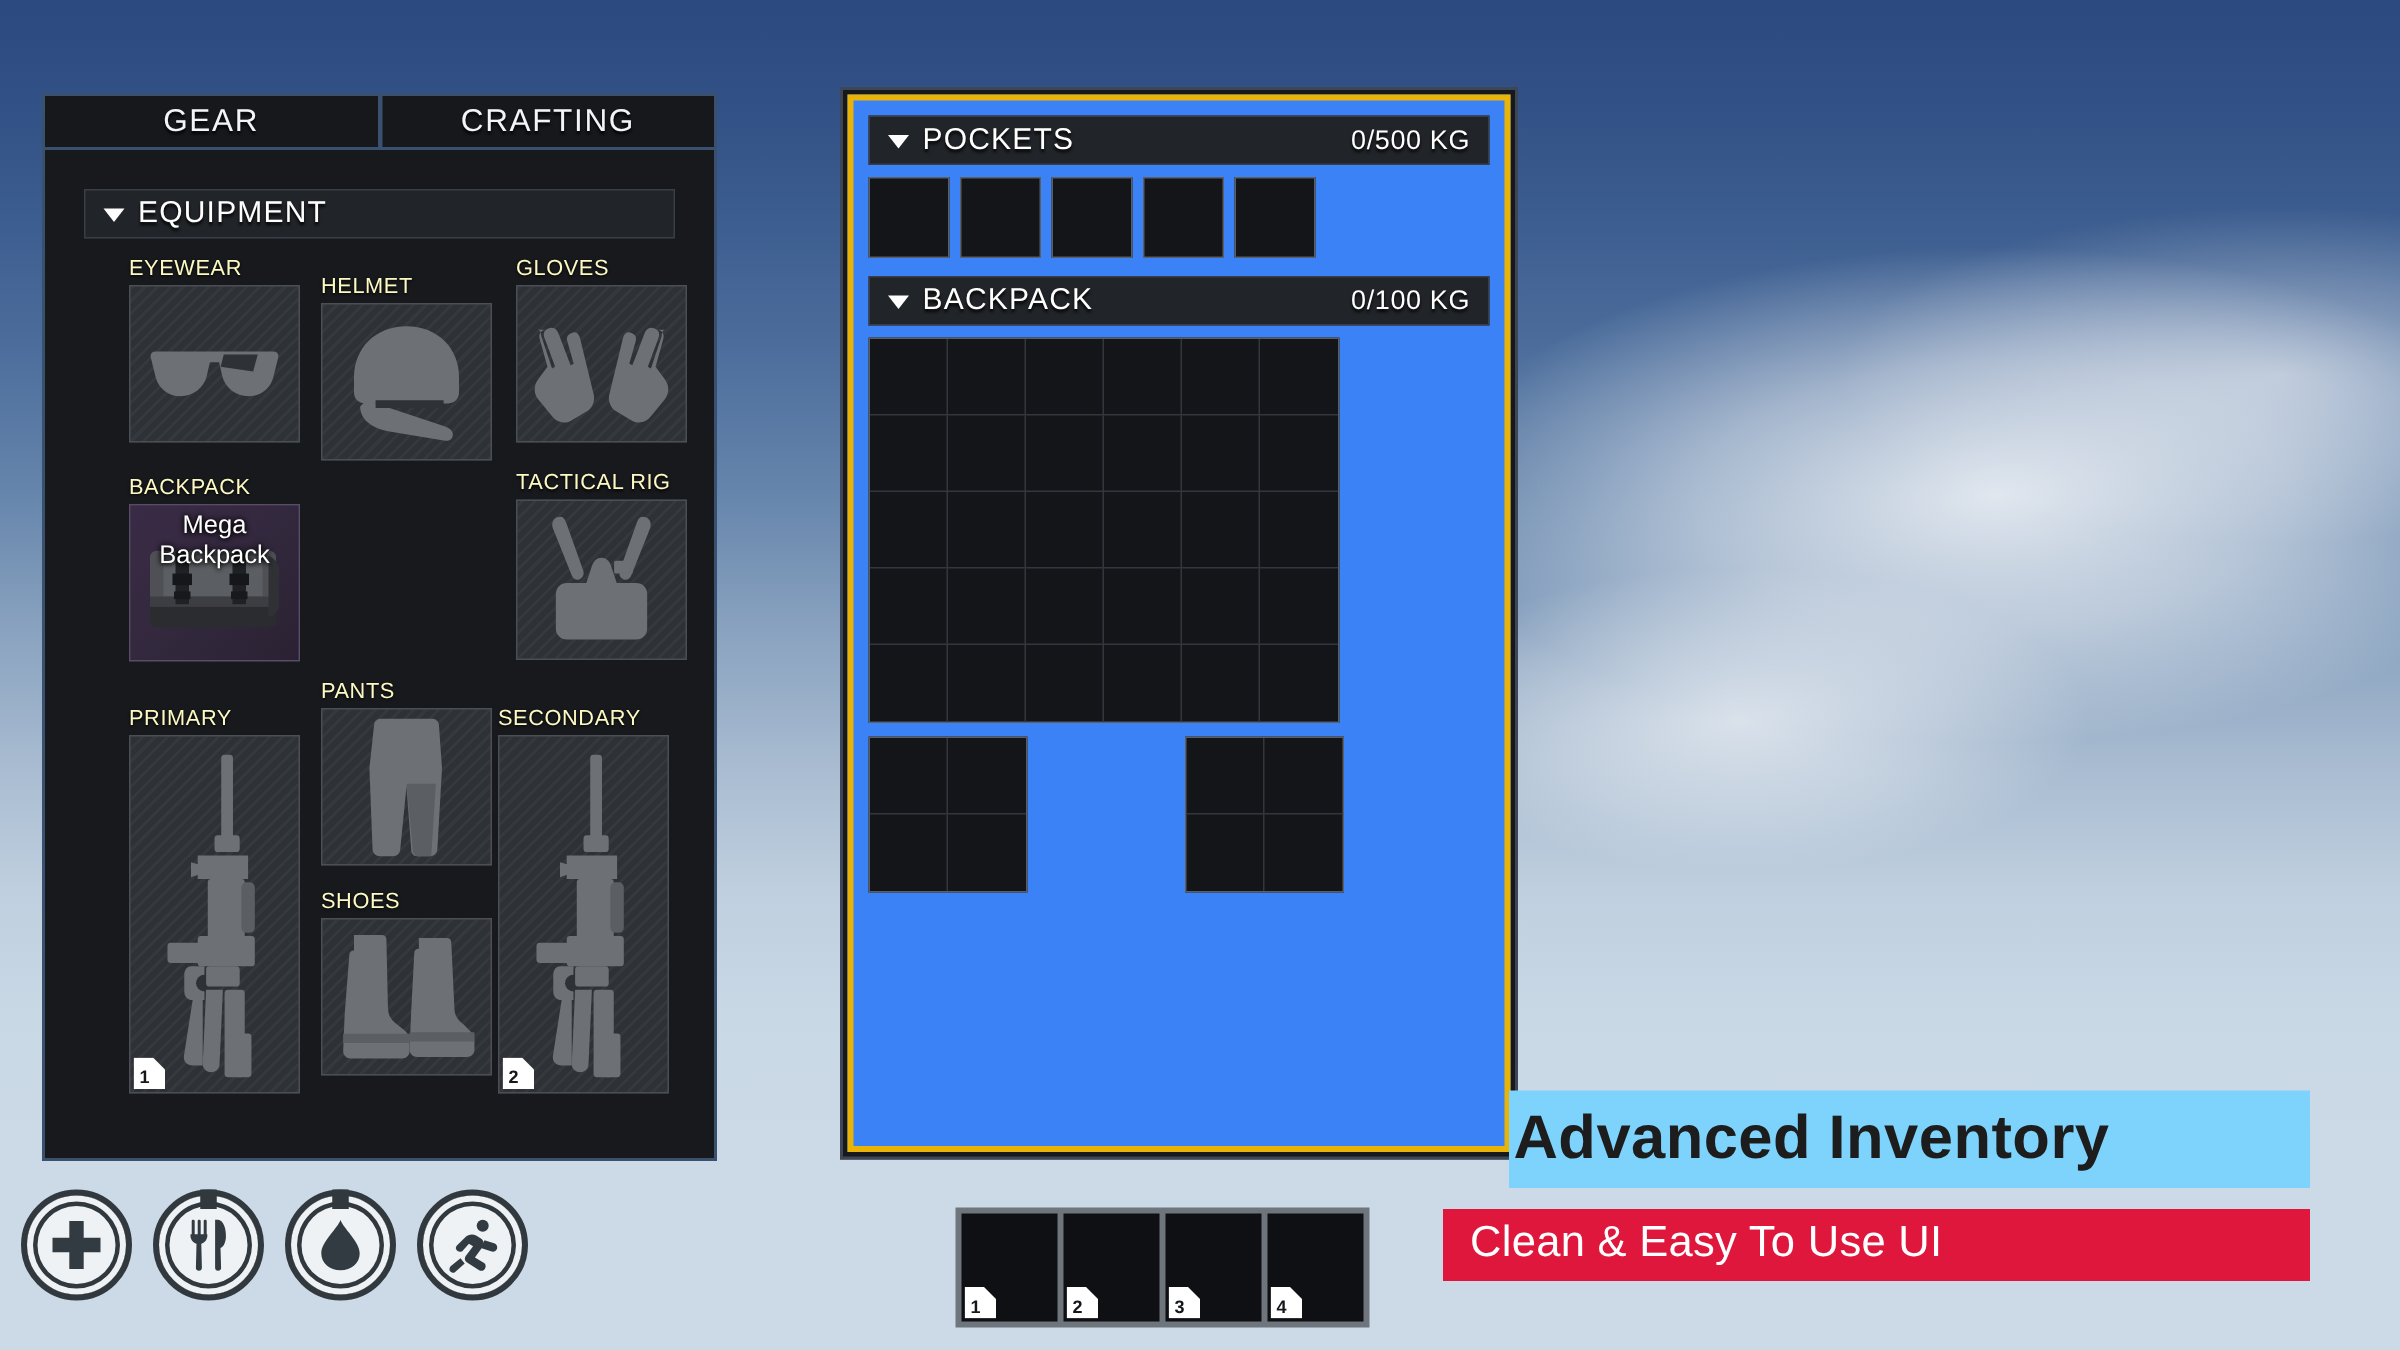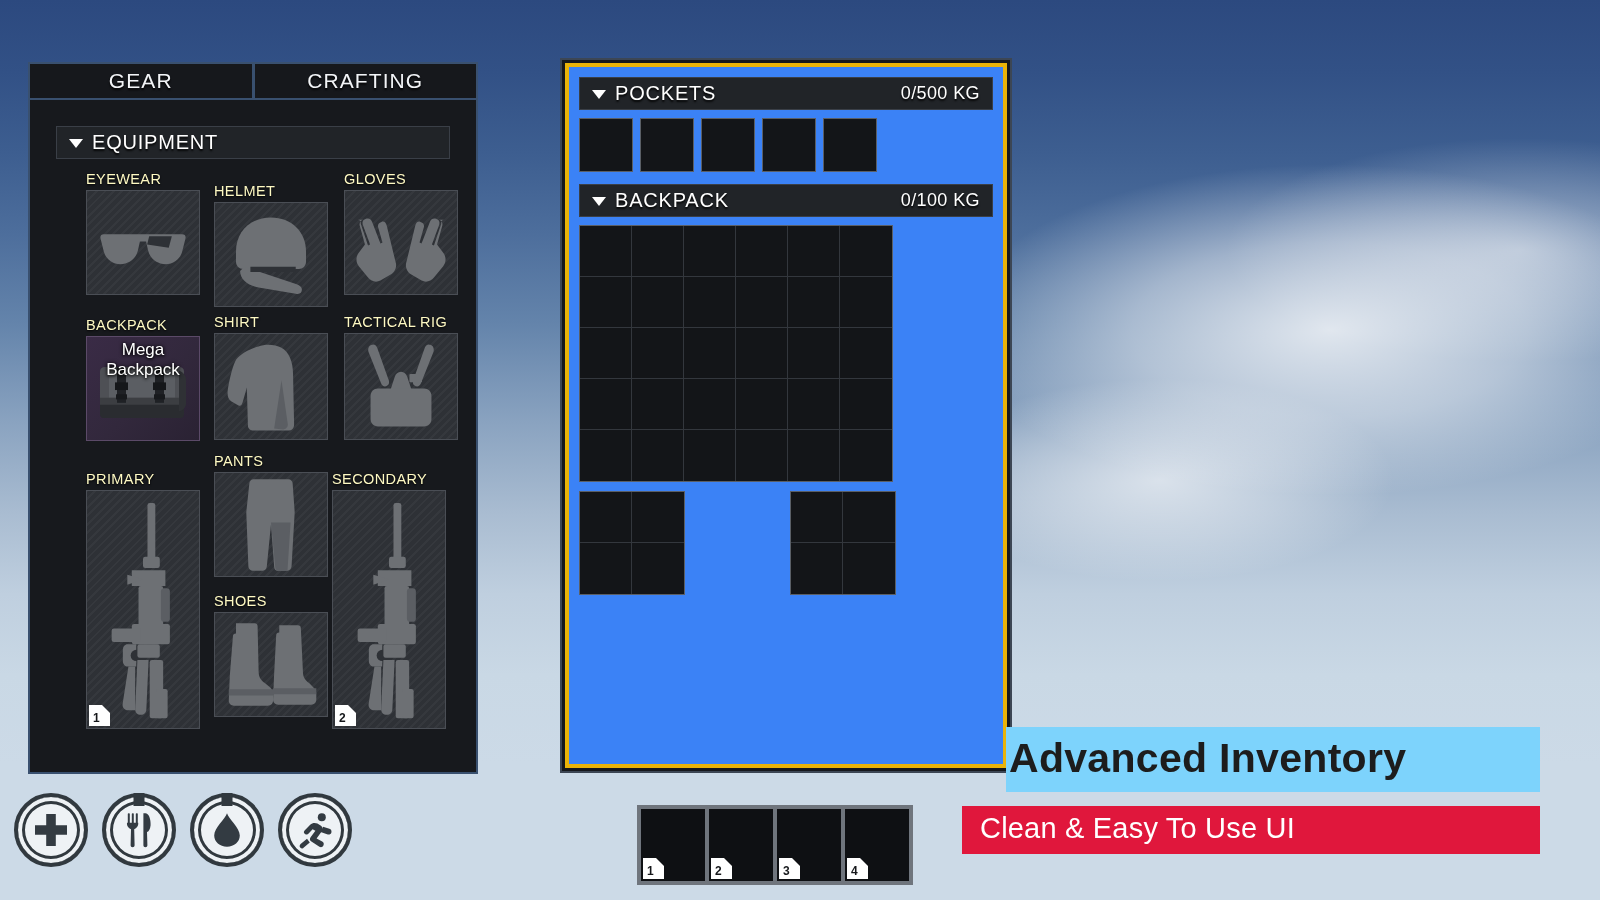--- a/index.html
+++ b/index.html
@@ -230,29 +230,20 @@
               <rect x="22" y="44" width="13" height="9" fill="#15171a"></rect>
               <rect x="60" y="44" width="13" height="9" fill="#15171a"></rect>
               <rect x="23" y="58" width="11" height="6" fill="#17191c"></rect>
               <rect x="61" y="58" width="11" height="6" fill="#17191c"></rect>
               <path fill="#2f3135" d="M86 30c4 2 7 6 7 11v28c0 4-3 8-7 9z"></path>
             </svg>
           </div>
         </div>
       </div>
 
-      <div class="slot-group" style="left:158px;top:147px;width:115px;">
-        <div class="slot-label">SHIRT</div>
-        <div class="slot" style="width:114px;height:107px;">
-          <svg viewBox="0 0 100 100">
-            <path fill="#6d7074" d="M38 12c-8 2-17 7-21 12-3 5-6 16-8 28-1 6 0 10 3 12l7 4c2 1 3 0 4-3l4-14 1 36c0 3 2 5 5 5h33c4 0 6-2 6-6l-1-48c0-12-4-21-11-25-6-3-15-4-22-1z"></path>
-            <path fill="#5b5e63" d="M60 44l6 42c0 3-2 5-5 5l-8-1z"></path>
-          </svg>
-        </div>
-      </div>
 
       <div class="slot-group" style="left:288px;top:147px;width:115px;">
         <div class="slot-label">TACTICAL RIG</div>
         <div class="slot" style="width:114px;height:107px;">
           <svg viewBox="0 0 100 100">
             <path fill="#6d7074" d="M24 10c-4 0-6 3-5 7l12 30c1 3 4 4 6 2 2-1 2-4 1-6L28 15c-1-3-2-5-4-5z"></path>
             <path fill="#6d7074" d="M76 10c4 0 6 3 5 7L69 47c-1 3-4 4-6 2-2-1-2-4-1-6l10-28c1-3 2-5 4-5z"></path>
             <path fill="#6d7074" d="M50 36c-3 0-5 2-6 5l-4 12h20l-4-12c-1-3-3-5-6-5z"></path>
             <path fill="#6d7074" d="M28 52h44c4 0 7 3 7 7v22c0 4-3 7-7 7H28c-4 0-7-3-7-7V59c0-4 3-7 7-7z"></path>
             <rect x="58" y="38" width="12" height="8" rx="1" fill="#6d7074"></rect>

